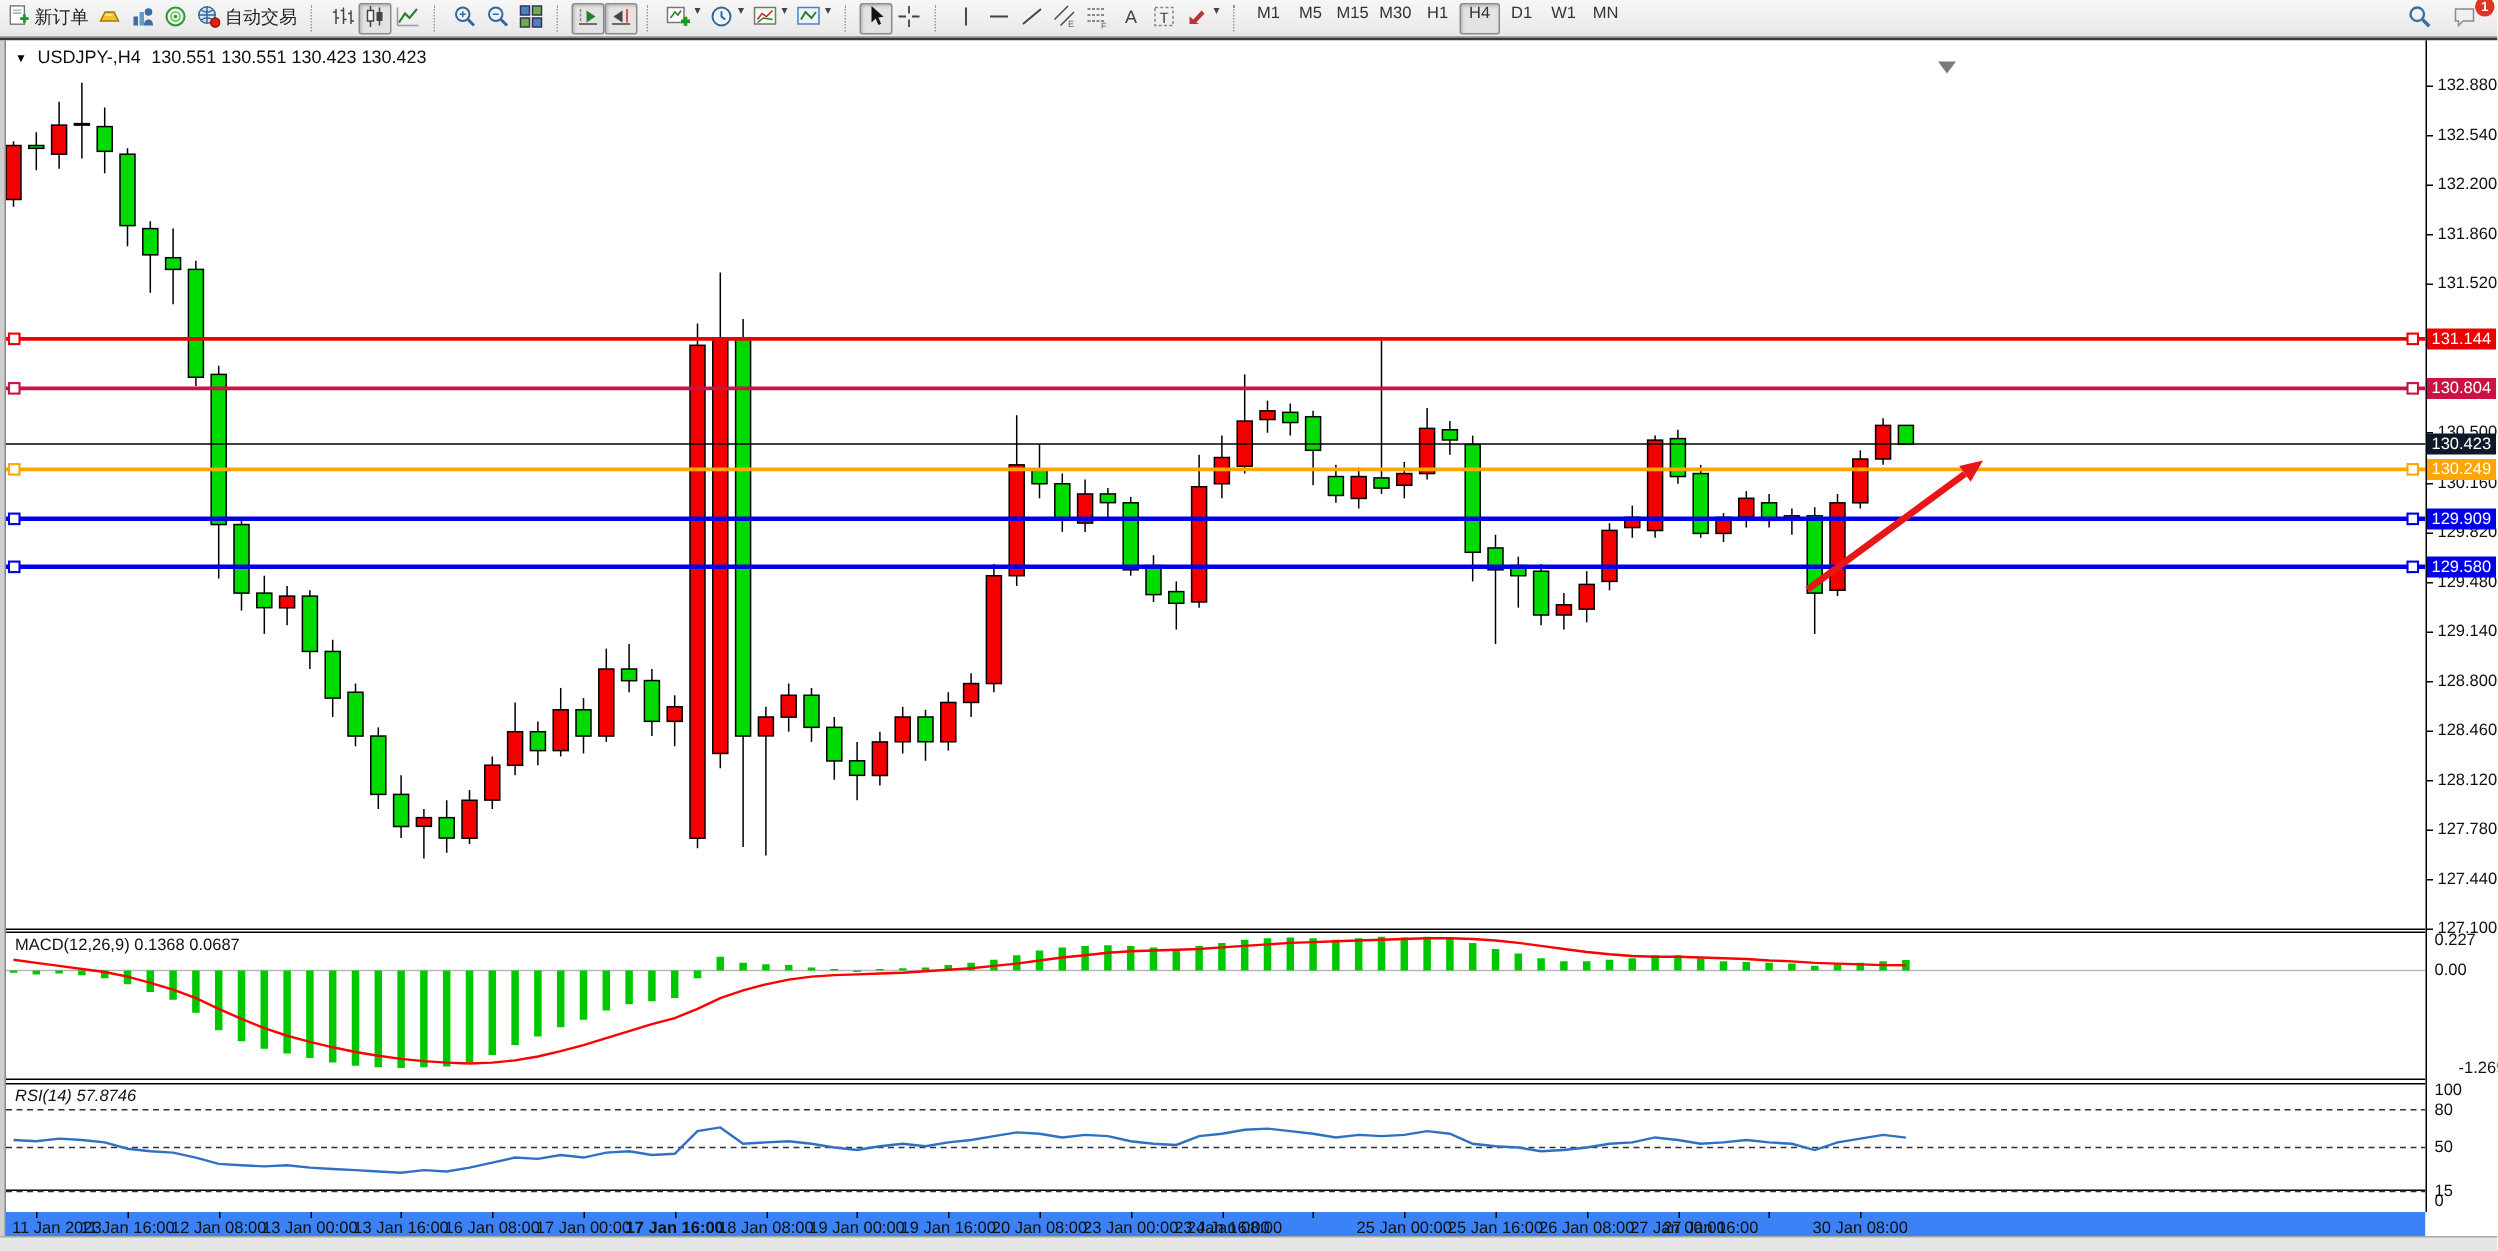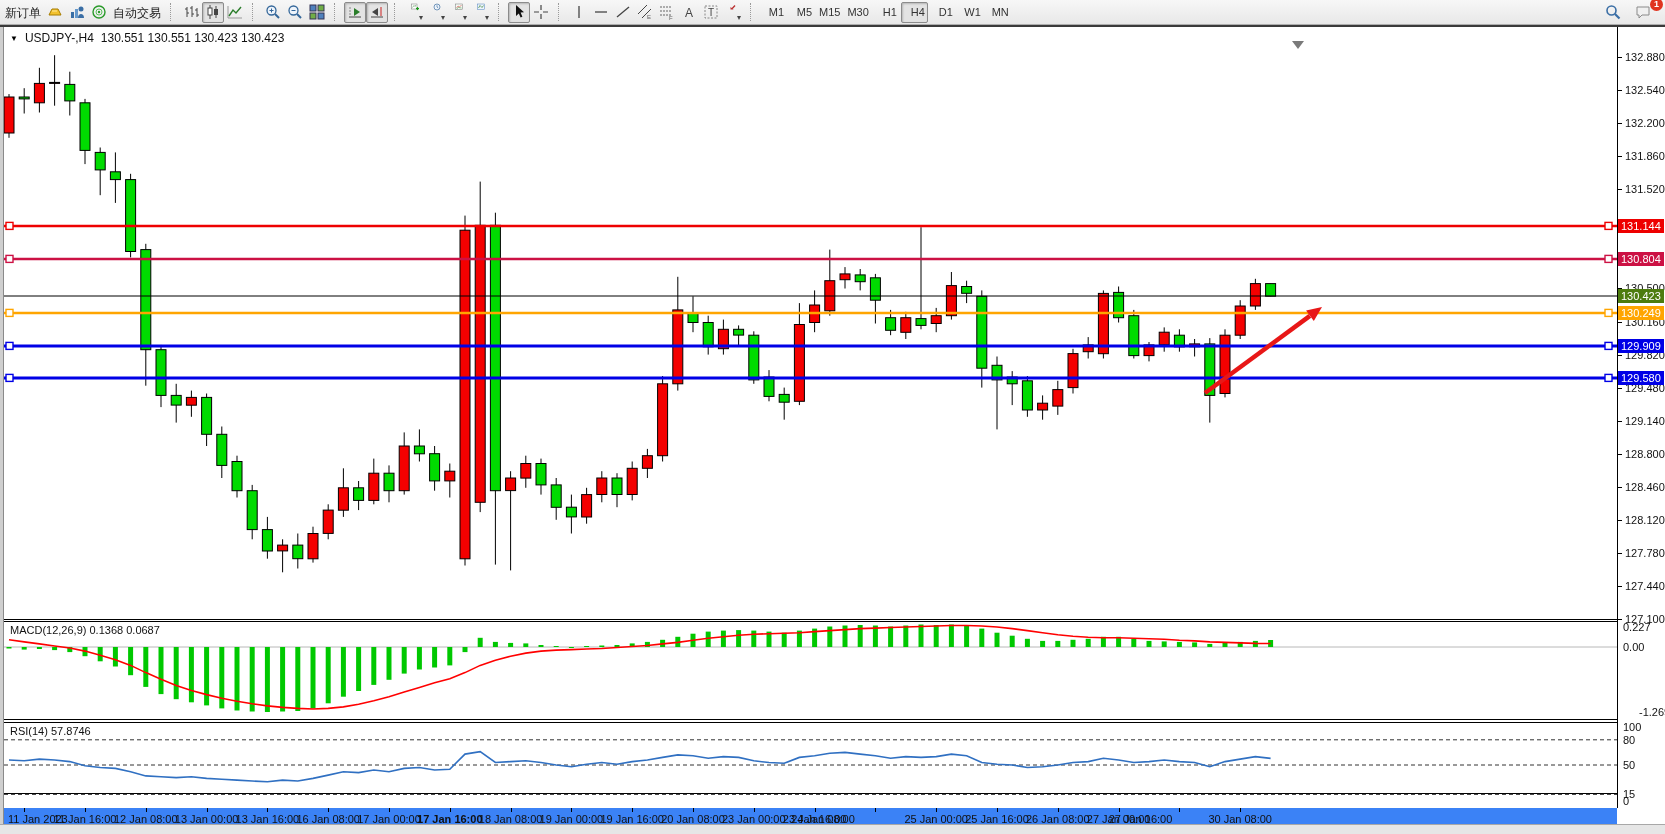--- a/index.html
+++ b/index.html
@@ -4,23 +4,23 @@
 <style>
   html,body{margin:0;padding:0;background:#fff;}
   body{width:1665px;height:834px;overflow:hidden;font-family:"Liberation Sans",sans-serif;}
   .app{position:relative;width:1665px;height:834px;background:#fff;}
 
   
   .toolbar{position:absolute;left:0;top:0;width:1665px;height:25px;
     background:linear-gradient(#f7f7f7,#e8e8e8);border-bottom:1px solid #adadad;
     display:flex;align-items:center;box-sizing:border-box;padding:0 2px;}
   .sep{width:5px;height:18px;border-left:1px dotted #9a9a9a;margin:0 4px 0 6px;}
-  .tb-btn{height:21px;min-width:22px;display:flex;align-items:flex-end;justify-content:center;
+  .tb-btn{height:21px;min-width:22px;display:flex;align-items:flex-start;justify-content:center;
     gap:3px;border:1px solid transparent;background:transparent;padding:0 2px;
-    font-size:12px;color:#222;border-radius:2px;cursor:default;flex-direction:column;}
+    font-size:12px;color:#222;border-radius:2px;cursor:default;}
   .tb-btn.pressed{background:#e3e3e3;border-color:#8b8b8b;box-shadow:inset 1px 1px 2px rgba(0,0,0,.2);}
   .tb-btn svg{display:block;}
   .caret{font-size:8px;color:#444;line-height:1;}
   .tf-btn{font-size:11px;color:#333;min-width:27px;justify-content:center;}
   .tb-right{margin-left:auto;display:flex;align-items:center;gap:8px;padding-right:8px;}
   .bubble-wrap{position:relative;}
   .badge-red{position:absolute;top:-4px;right:-8px;width:13px;height:13px;border-radius:50%;
     background:#e03420;color:#fff;font-size:9px;line-height:13px;text-align:center;font-weight:bold;}
 
   
@@ -29,21 +29,21 @@
     border-right:1px solid #8a8a8a;box-sizing:border-box;}
   .plot{position:absolute;left:4px;top:27px;width:1613px;height:807px;background:#fff;overflow:hidden;}
   .chart-title{position:absolute;left:6px;top:4px;font-size:12px;color:#111;display:flex;gap:7px;
     align-items:center;z-index:5;white-space:nowrap;}
   .chart-title .tri{font-size:8px;color:#000;}
   #main-svg{position:absolute;left:0;top:0;width:1613px;height:592px;}
   .pane-sep{position:absolute;left:0;top:592px;width:1613px;height:1px;background:#000;}
   .pane{position:absolute;left:0;width:1613px;box-sizing:border-box;
     border-top:1px solid #000;border-bottom:1px solid #000;background:#fff;}
   #macd-pane{top:594px;height:99px;}
-  #rsi-pane{top:695px;height:72px;}
+  #rsi-pane{top:695px;height:72px;font-style:italic;}
   .pane svg{position:absolute;left:0;top:0;}
   .pane-label{position:absolute;left:6px;top:2px;font-size:11px;color:#111;z-index:4;white-space:pre;}
   #time-axis{position:absolute;left:0;top:781px;width:1613px;height:26px;background:#3b82f6;}
   .t-label{position:absolute;top:5px;font-size:11px;color:#111;transform:translateX(-50%);white-space:nowrap;}
   .t-label.flush{transform:none;}
   .t-tick{position:absolute;top:0;width:1px;height:4px;background:#000;}
   .axis-sep{position:absolute;left:1617px;top:27px;width:1px;height:781px;background:#000;}
   .price-axis{position:absolute;left:1618px;top:27px;width:47px;height:797px;background:#fff;}
   .p-dash{position:absolute;left:0;width:4px;height:1px;background:#000;}
   .p-label{position:absolute;left:7px;font-size:11px;color:#111;transform:translateY(-50%);white-space:nowrap;}
@@ -865,19 +865,19 @@
       <div class="ind-label" style="top: 600px;">0.227</div>
       <div class="ind-label" style="top: 620px;">0.00</div>
       <div class="ind-label" style="top: 685.004px; margin-left: 16px;">-1.2696</div>
       <div class="ind-label" style="top: 700px;">100</div>
       <div class="ind-label" style="top: 712.8px;">80</div>
       <div class="ind-label" style="top: 738px;">50</div>
       <div class="ind-label" style="top: 767.4px;">15</div>
       <div class="ind-label" style="top: 774px;">0</div>
       <div class="p-badge" style="top: 198.889px; background: rgb(238, 0, 0);">131.144</div>
       <div class="p-badge" style="top: 231.94px; background: rgb(204, 17, 68);">130.804</div>
-      <div class="p-badge" style="top: 268.976px; background: #4d7c0f;">130.423</div>
+      <div class="p-badge" style="top: 268.976px; background: #0f172a;">130.423</div>
       <div class="p-badge" style="top: 285.89px; background: rgb(255, 165, 0);">130.249</div>
       <div class="p-badge" style="top: 318.941px; background: rgb(0, 0, 230);">129.909</div>
       <div class="p-badge" style="top: 350.923px; background: rgb(0, 0, 230);">129.580</div>
     </div>
   <div class="status"></div>
 </div>
 
 </body></html>

